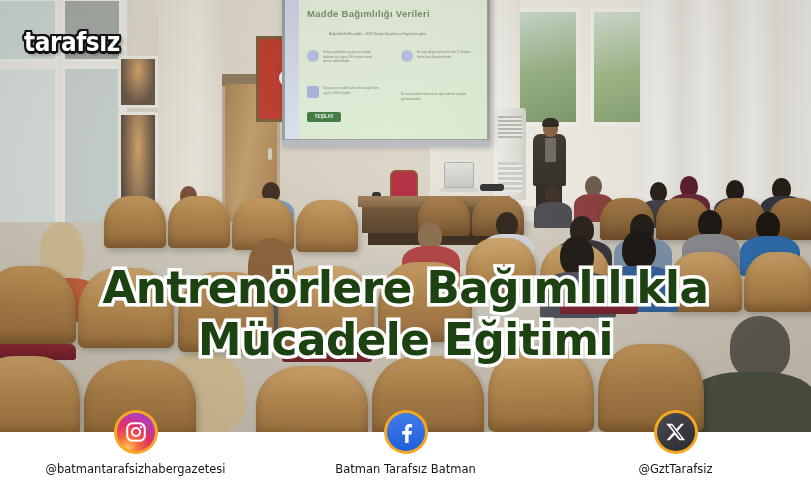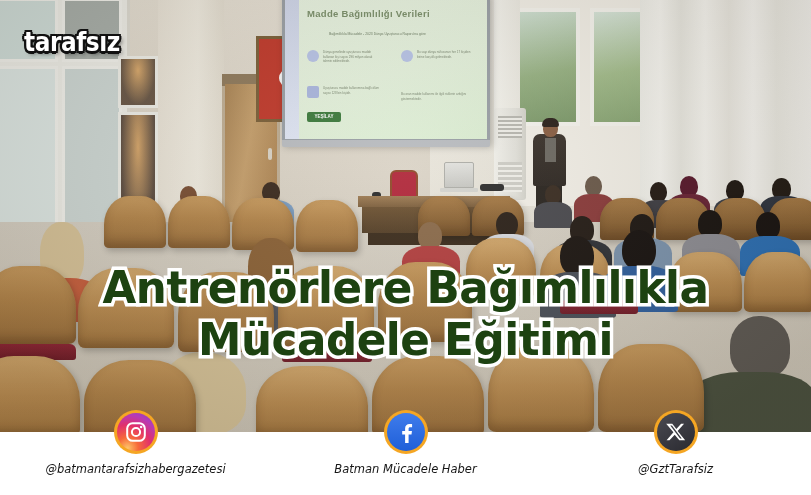--- a/index.html
+++ b/index.html
@@ -173,21 +173,21 @@
               font-size:45px; line-height:52px; color:#1d4211;
               letter-spacing:-.5px;
               transform:scaleX(.97); transform-origin:center top;
               -webkit-text-stroke:7px #fff; paint-order:stroke fill; }
   .headline .ln { display:block; white-space:nowrap; }
 
   
   .socialbar { position:absolute; left:0; top:432px; width:811px; height:63px;
                background:#ffffff; }
   .socials { position:absolute; left:0; top:432px; width:811px; height:45px;
-             display:flex; align-items:flex-start; justify-content:center; gap:60px;font-style:italic; }
+             display:flex; align-items:flex-start; justify-content:center; gap:60px; }
   .social { position:relative; width:210px; text-align:center; }
   .social .ico-wrap { position:absolute; left:50%; top:-22px; transform:translateX(-50%);
                       width:44px; height:44px; border-radius:50%;
                       display:flex; align-items:center; justify-content:center; }
   .ring { position:absolute; inset:0; border-radius:50%; background:#f5a623; }
   .disc { position:absolute; inset:3px; border-radius:50%;
           display:flex; align-items:center; justify-content:center; }
   .disc.ig { background:radial-gradient(circle at 28% 92%, #fdc468 0%, #f76a3a 24%,
              #e1306c 52%, #b63bb7 75%, #7a44c6 100%); }
   .disc.fb { background:linear-gradient(180deg,#3f7ceb,#1f5fd8); }
@@ -421,21 +421,21 @@
 
     <div class="social">
       <div class="ico-wrap">
         <div class="ring"></div>
         <div class="disc fb">
           <svg width="24" height="24" viewBox="0 0 24 24">
             <path d="M14.6 23v-8.6h2.9l.45-3.4h-3.35V8.85c0-.98.28-1.65 1.7-1.65h1.8V4.15C17.8 4.1 16.75 4 15.5 4c-2.6 0-4.4 1.6-4.4 4.52V11h-2.9v3.4h2.9V23z" fill="#ffffff"></path>
           </svg>
         </div>
       </div>
-      <div class="label">Batman Mücadele Haber</div>
+      <div class="label">Batman Tarafsız Batman</div>
     </div>
 
     <div class="social">
       <div class="ico-wrap">
         <div class="ring"></div>
         <div class="disc x">
           <svg width="22" height="22" viewBox="0 0 24 24">
             <path d="M17.6 3h3.2l-7 8 8.2 10h-6.4l-5-6.1-5.7 6.1H1.7l7.5-8.6L1.3 3h6.6l4.5 5.6zm-1.1 16.1h1.8L7.6 4.8H5.7z" fill="#ffffff"></path>
           </svg>
         </div>

